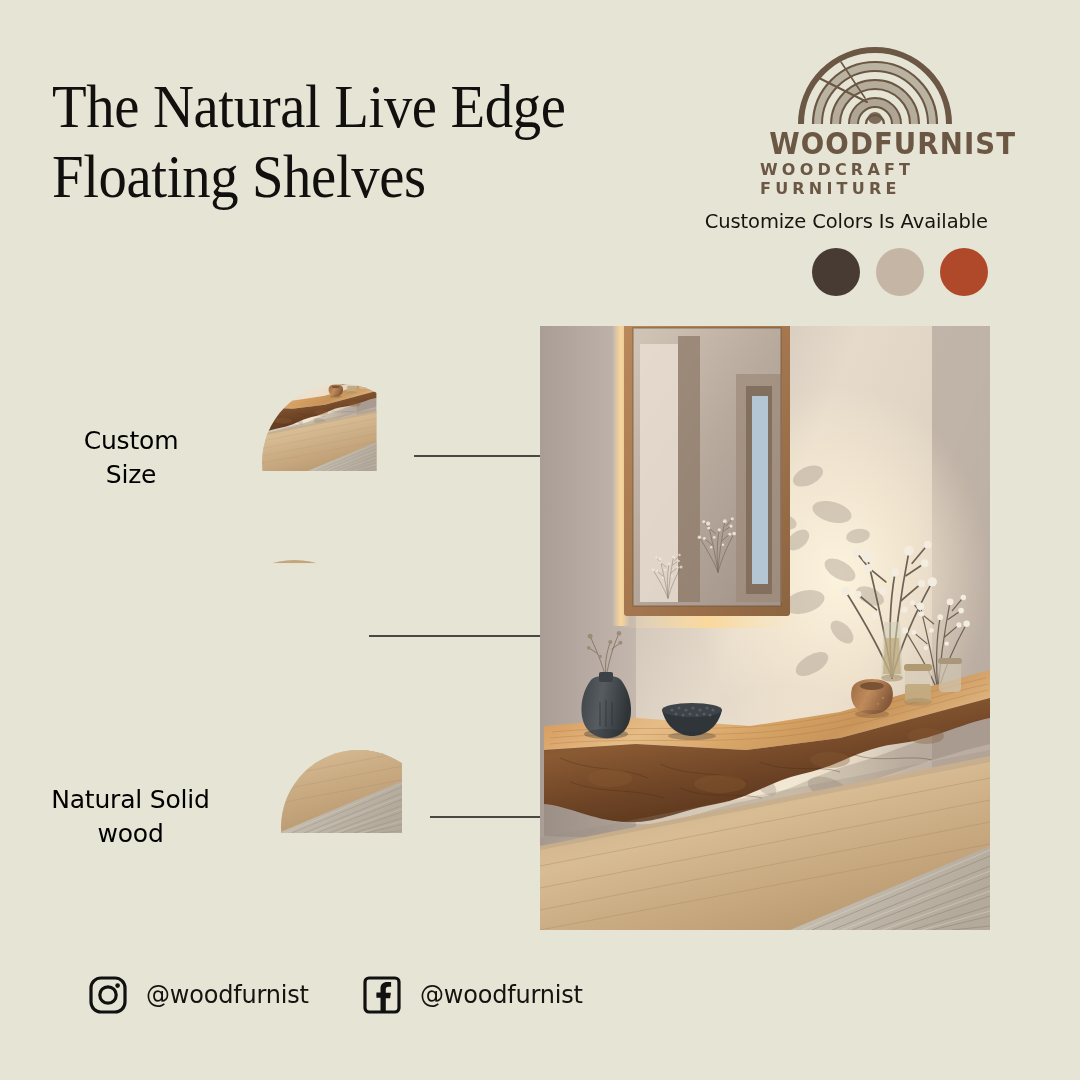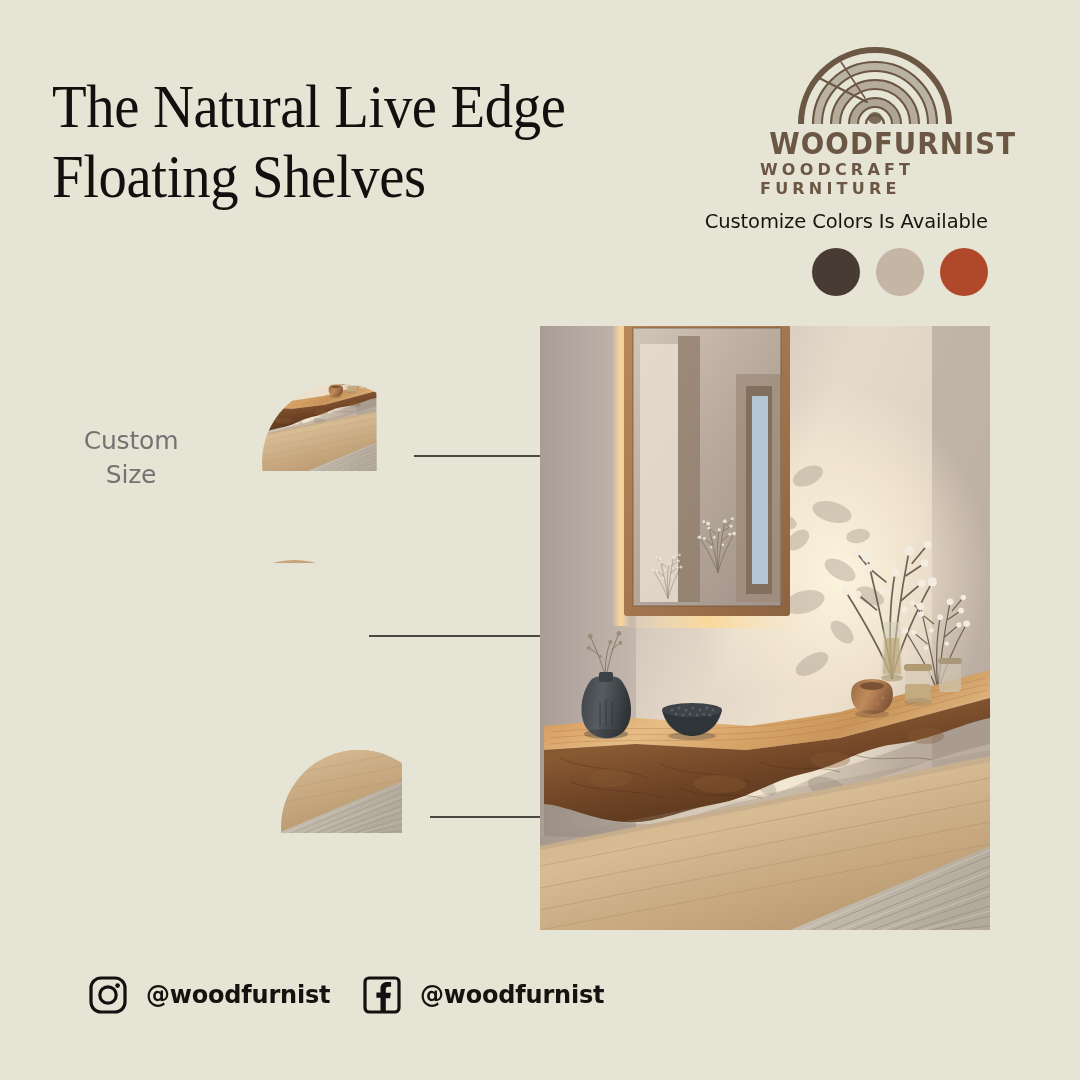--- a/index.html
+++ b/index.html
@@ -104,21 +104,21 @@
     height: 48px;
     border-radius: 50%;
   }
 
   
   .feat-label {
     position: absolute;
     text-align: center;
     font-size: 25px;
     line-height: 34px;
-    color: #737373;
+    color: #000000;
     font-family: "DejaVu Sans", sans-serif;
     white-space: pre-line;
     letter-spacing: -0.2px;
   }
   .feat-label.l1 { left: 36px;  top: 424px; width: 190px; }
   .feat-label.l2 { left: 8px;   top: 586px; width: 200px; }
   .feat-label.l3 { left: 28px;  top: 783px; width: 205px; }
 
   
   .thumb {
@@ -155,21 +155,20 @@
 
   
   .scene { width: 450px; height: 604px; display: block; }
 
   
   .social {
     position: absolute;
     display: flex;
     align-items: center;
     gap: 18px;
-    font-weight: bold;
   }
   .social.s1 { left: 88px;  top: 975px; }
   .social.s2 { left: 362px; top: 975px; }
   .social-handle {
     font-size: 24px;
     color: #15130f;
     font-family: "DejaVu Sans", sans-serif;
     letter-spacing: -0.2px;
   }
   .ic { width: 40px; height: 40px; display: block; }
@@ -211,20 +210,22 @@
 
   <div class="swatch-caption">Customize Colors Is Available</div>
   <div class="swatch-row">
     <div class="swatch" style="background:#473b34"></div>
     <div class="swatch" style="background:#c5b5a4"></div>
     <div class="swatch" style="background:#b0492a"></div>
   </div>
 
   <div class="feat-label l1">Custom
 Size</div>
+  <div class="feat-label l3">Natural Solid
+wood</div>
 
   <svg class="connectors" viewBox="0 0 1080 1080">
     <g stroke="#15130f" fill="none" stroke-width="1.7">
       <line x1="414" y1="456" x2="546" y2="456"></line>
       <line x1="369" y1="636" x2="596" y2="636"></line>
       <line x1="596" y1="636" x2="848" y2="720"></line>
       <line x1="596" y1="636" x2="760" y2="672"></line>
       <line x1="430" y1="817" x2="713" y2="817"></line>
       <line x1="713" y1="817" x2="762" y2="737"></line>
     </g>

